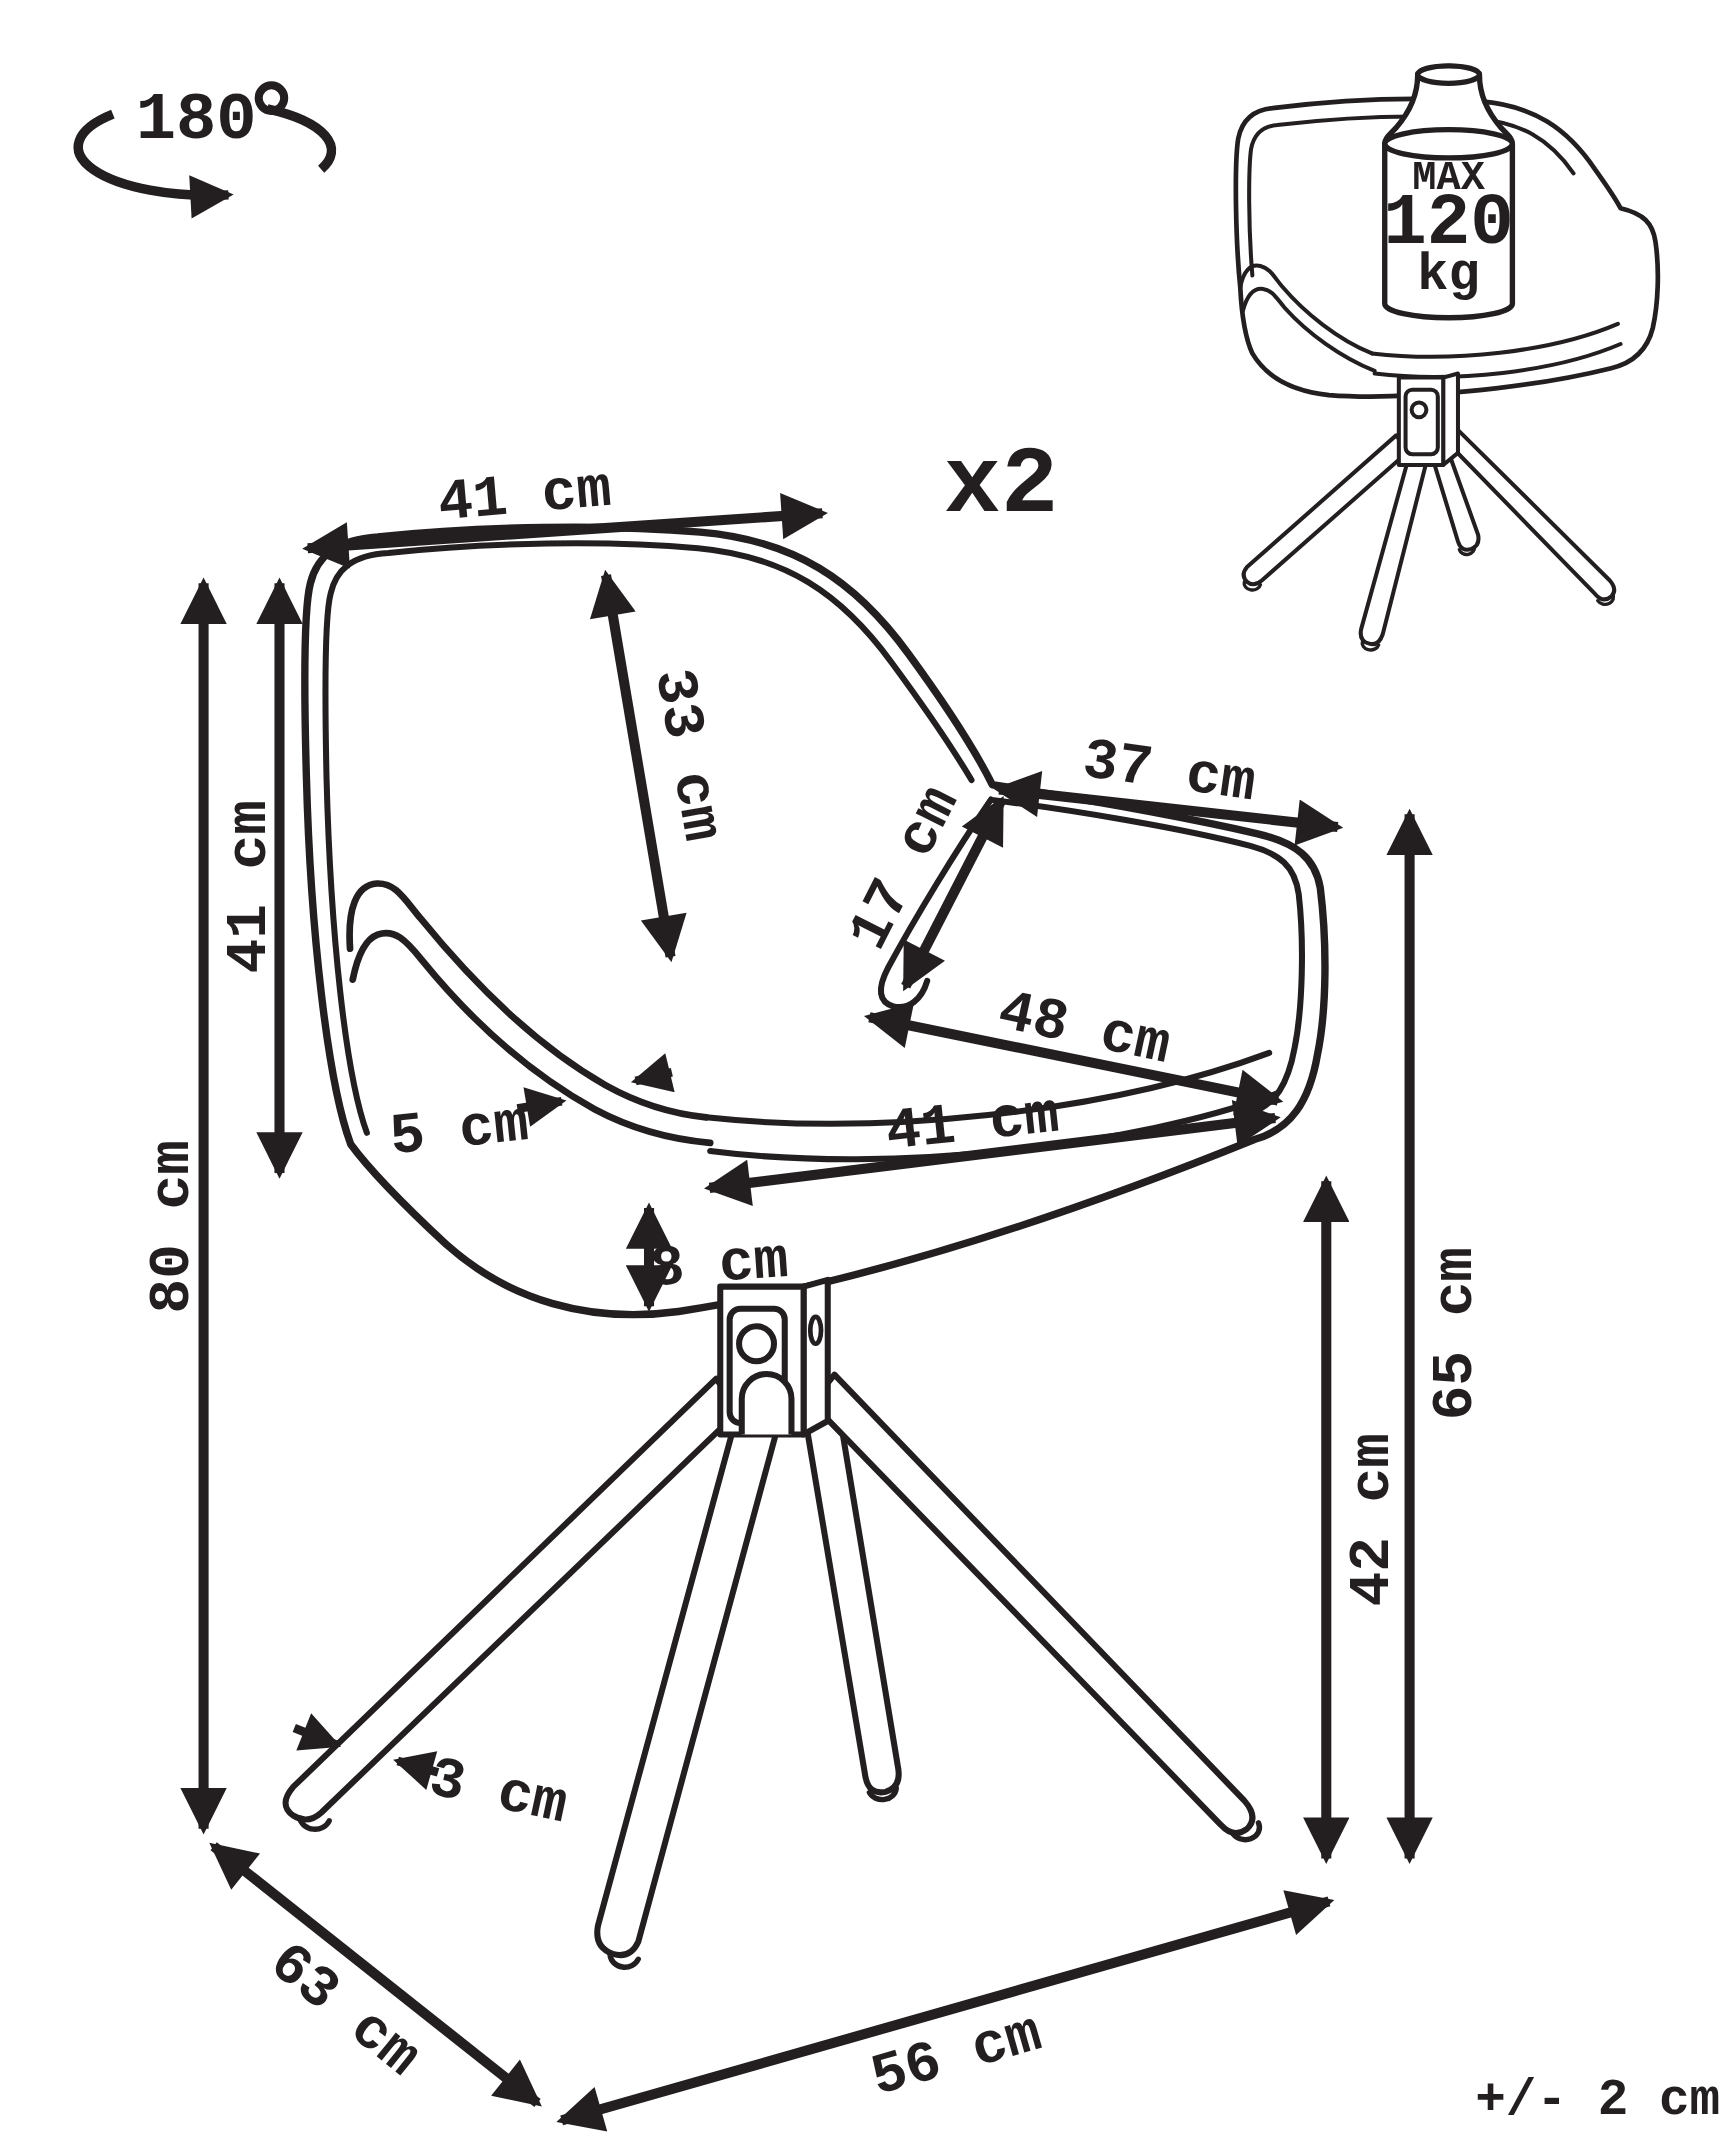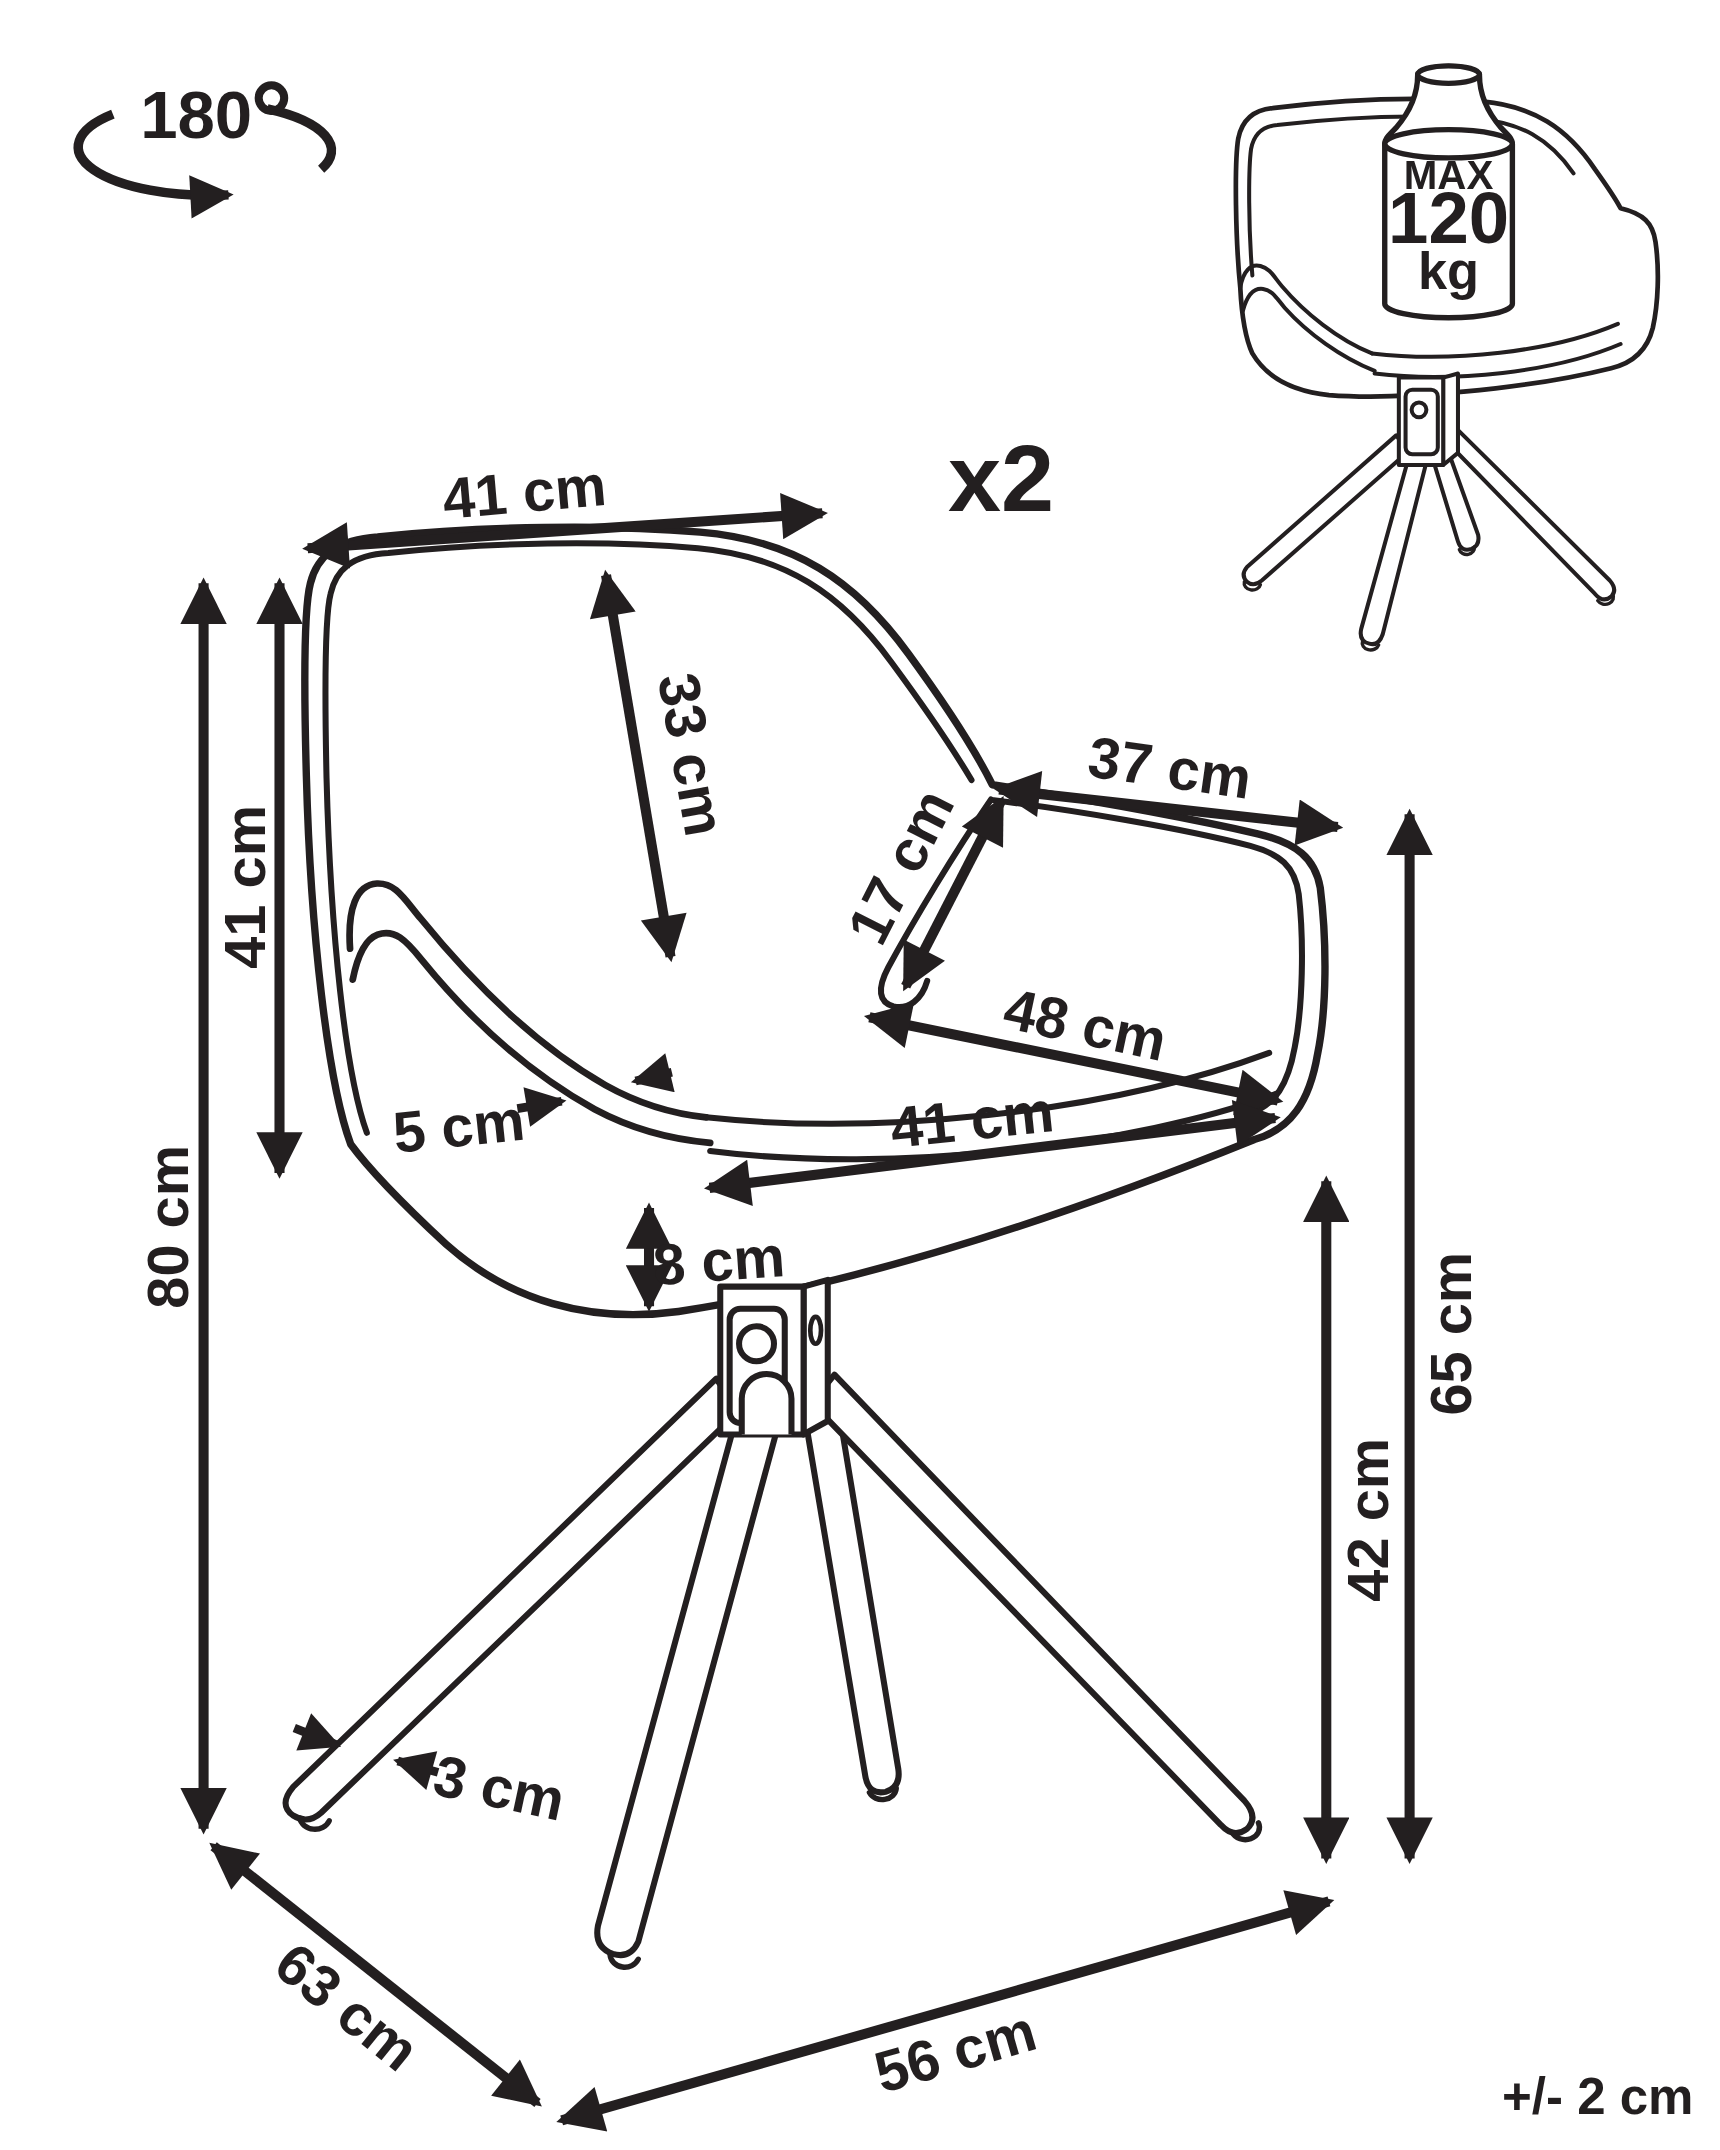--- a/index.html
+++ b/index.html
@@ -1,17 +1,17 @@
 <!DOCTYPE html>
 <html style="font-size:10.8px"><head>
 <meta charset="utf-8">
 <style>
   html,body{margin:0;padding:0;background:#ffffff;}
   body{font-family:"Liberation Sans",sans-serif;}
-  .stage{width:100%;max-width:1721px;margin:0 auto;background:#fff;}
+  .stage{width:100%;max-width:1721px;margin:0 auto;background:#fff;font-family:Liberation Mono, monospace;}
   svg{display:block;width:100%;height:auto;background:#fff;}
   .ink-line{fill:none;stroke:#231F20;stroke-linecap:butt;}
   .outline{fill:#ffffff;stroke:#231F20;stroke-linejoin:round;}
   .thin{fill:none;stroke:#231F20;stroke-linejoin:round;stroke-linecap:round;}
   text{fill:#231F20;font-weight:700;}
   .dimlabel{font-size:86px;}
   .anchor-mid{text-anchor:middle;}
 </style>
 </head>
 <body>

